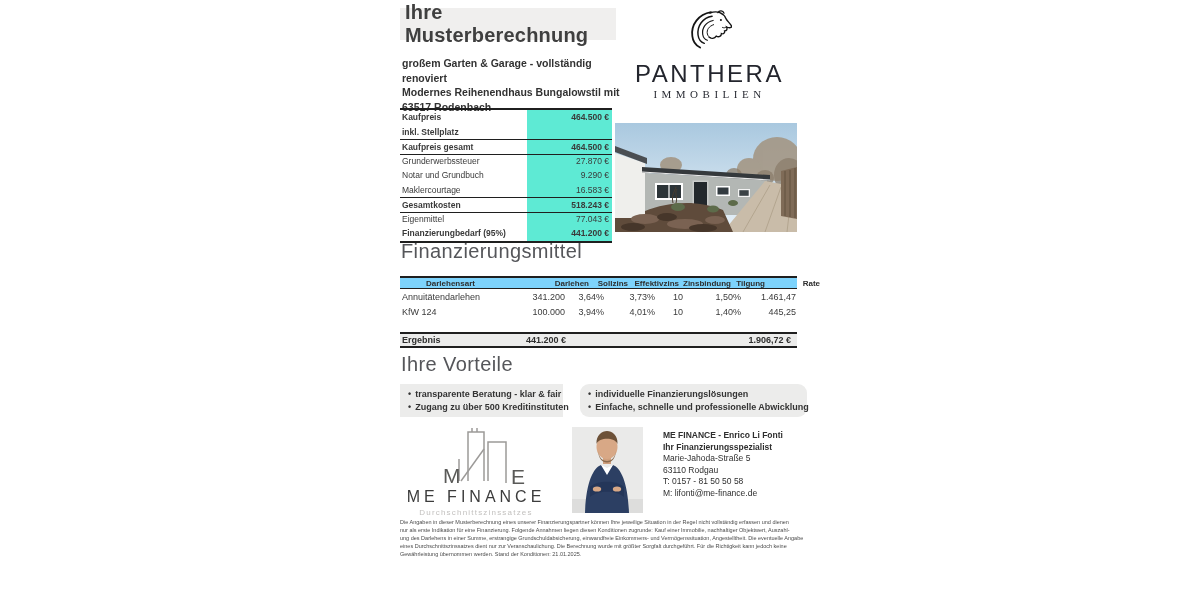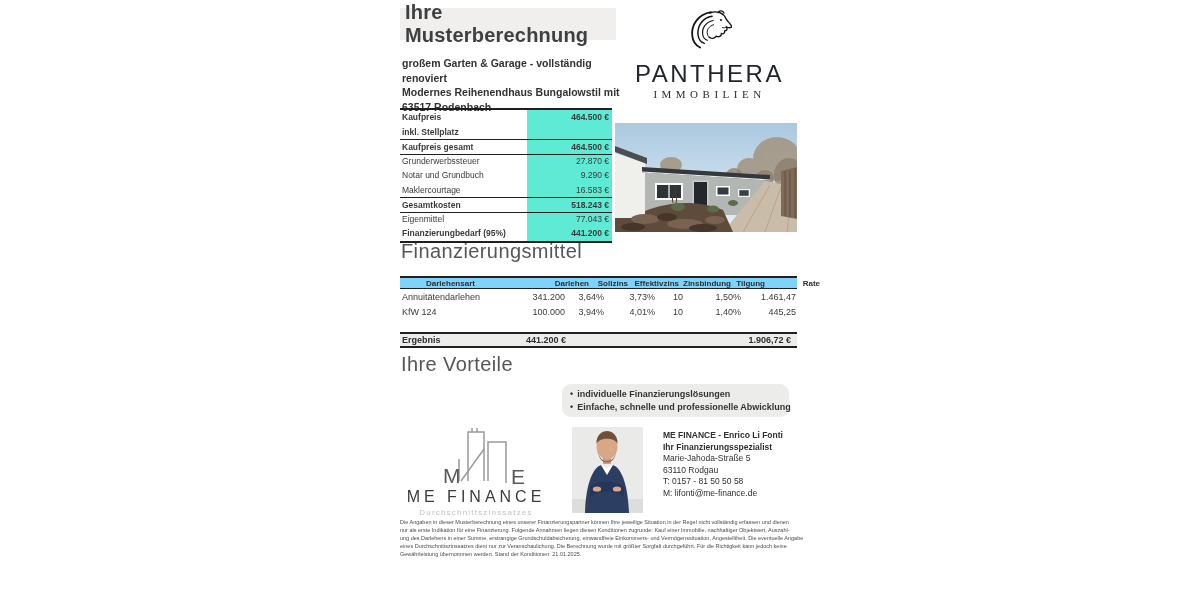--- a/index.html
+++ b/index.html
@@ -49,21 +49,21 @@
   .fin-grid span.center { text-align:center; padding-right:8px; }
   .fin-spacer { height:13px; }
   .fin-result { display:grid; grid-template-columns:105px 61px 176px 55px; align-items:center; background:#ececeb; border-top:2px solid #1f1f1f; border-bottom:2px solid #1f1f1f; height:16px; }
   .fin-result span { font-size:9px; font-weight:700; color:#2e2e2e; }
   .fin-result .r-label { text-align:left; padding-left:2px; }
   .fin-result .r-darlehen { text-align:right; }
   .fin-result .r-rate { text-align:right; padding-right:6px; }
   
   .vorteile-box { position:absolute; top:384px; background:#ececeb; padding:4px 8px; height:33px; display:flex; flex-direction:column; justify-content:space-around; }
   .vorteile-left { left:400px; width:163px; }
-  .vorteile-right { left:562px; width:227px;border-radius:9px; }
+  .vorteile-right { left:580px; width:227px;border-radius:9px; }
   .vorteile-box .b-line { font-size:9px; font-weight:700; color:#333; white-space:nowrap; }
   .vorteile-box .b-dot { margin-right:4px; }
   
   .me-logo { position:absolute; left:400px; top:427px; width:152px; text-align:center; }
   .me-logo svg { display:block; margin:0 auto; }
   .me-name { font-size:16px; letter-spacing:4px; color:#3c3c3c; font-weight:400; margin-top:1px; }
   .me-sub { font-size:8px; letter-spacing:1.2px; color:#c3c1bf; margin-top:2px; }
   .advisor { position:absolute; left:572px; top:427px; width:71px; height:86px; }
   .advisor svg { display:block; width:100%; height:100%; }
   .contact-text { position:absolute; left:663px; top:430px; width:140px; }
@@ -244,20 +244,24 @@
     <div class="fin-spacer"></div>
     <div class="fin-result">
       <span class="r-label">Ergebnis</span>
       <span class="r-darlehen">441.200 €</span>
       <span></span>
       <span class="r-rate">1.906,72 €</span>
     </div>
   </div>
 
   <div class="sec-heading" style="top:353px;">Ihre Vorteile</div>
+  <div class="vorteile-box vorteile-left">
+    <div class="b-line"><span class="b-dot">•</span><span>transparente Beratung - klar &amp; fair</span></div>
+    <div class="b-line"><span class="b-dot">•</span><span>Zugang zu über 500 Kreditinstituten</span></div>
+  </div>
   <div class="vorteile-box vorteile-right">
     <div class="b-line"><span class="b-dot">•</span><span>individuelle Finanzierungslösungen</span></div>
     <div class="b-line"><span class="b-dot">•</span><span>Einfache, schnelle und professionelle Abwicklung</span></div>
   </div>
 
   <div class="me-logo">
     <svg width="130" height="60" viewBox="0 0 130 60">
       <g stroke="#9c9a98" stroke-width="1.5" fill="none">
         <path d="M57,54 V5 H73 V54"></path>
         <path d="M77,54 V15 H95 V56"></path>

